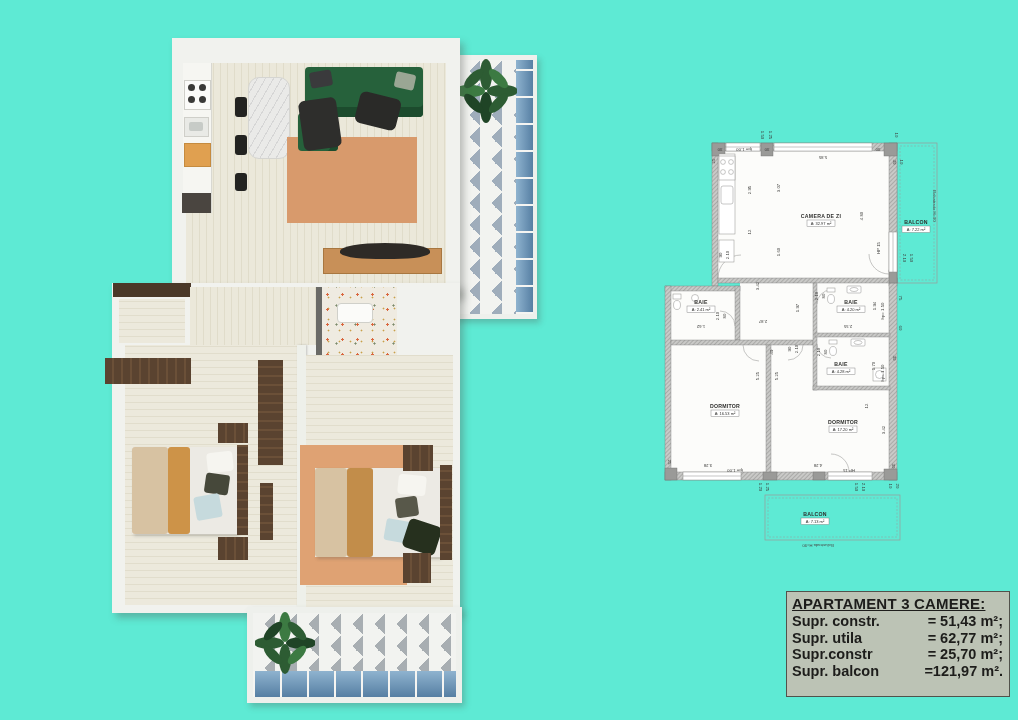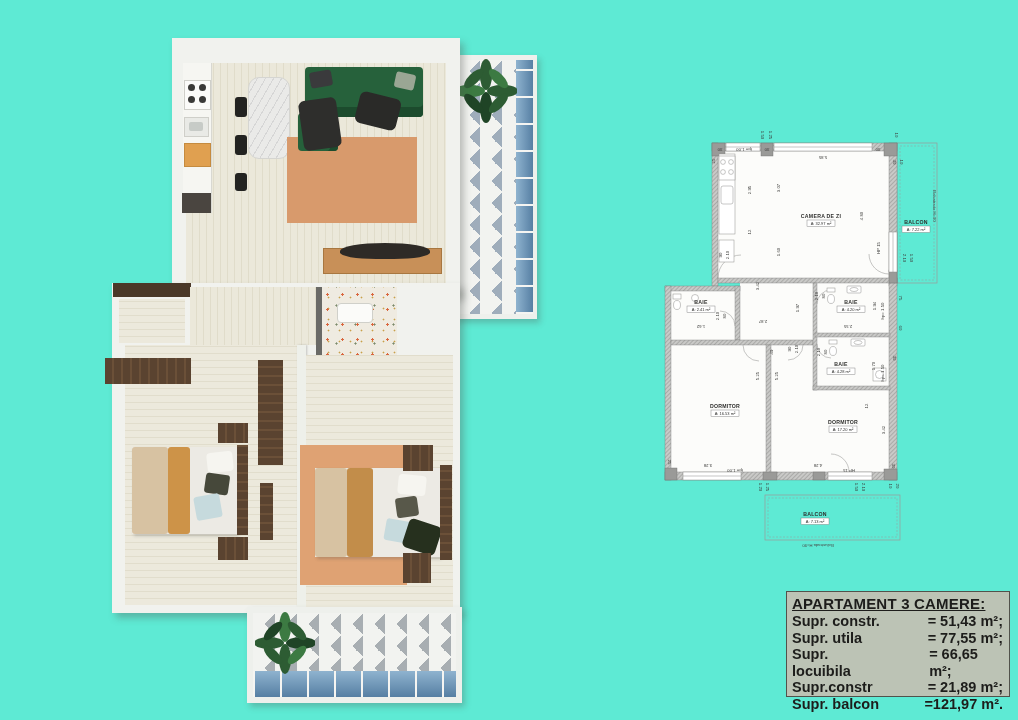--- a/index.html
+++ b/index.html
@@ -373,29 +373,25 @@
   </div>
 
   <div id="infobox" class="a">
     <div class="title">APARTAMENT 3 CAMERE:</div>
     <div class="row">
       <span>Supr. constr.</span>
       <span>= 51,43 m²;</span>
     </div>
     <div class="row">
       <span>Supr. utila</span>
-      <span>= 77,55 m²;</span>
-    </div>
-    <div class="row">
-      <span>Supr. locuibila</span>
-      <span>= 66,65 m²;</span>
+      <span>= 62,77 m²;</span>
     </div>
     <div class="row">
       <span>Supr.constr</span>
-      <span>=  21,89 m²;</span>
+      <span>=  25,70 m²;</span>
     </div>
     <div class="row">
       <span>Supr. balcon</span>
       <span>=121,97 m².</span>
     </div>
   </div>
 
 </div>
 
 </body></html>

